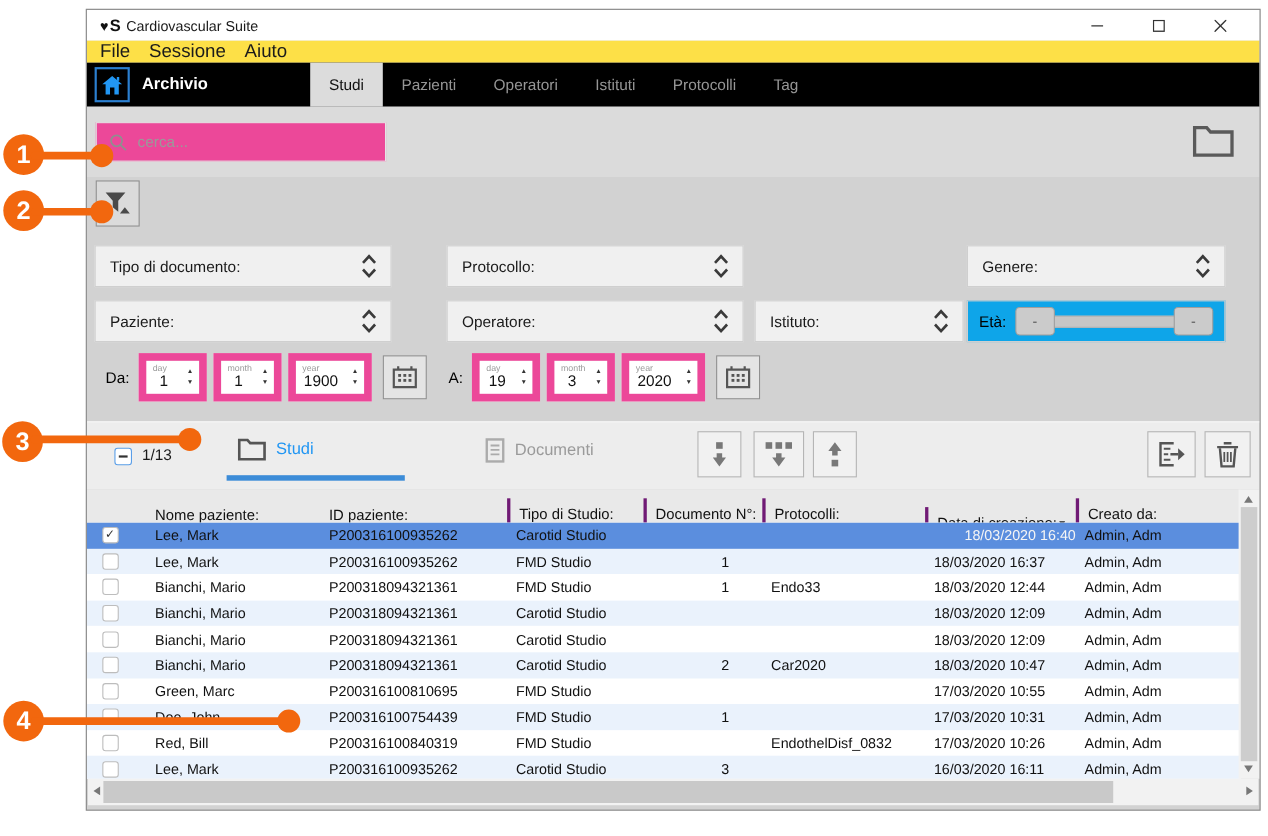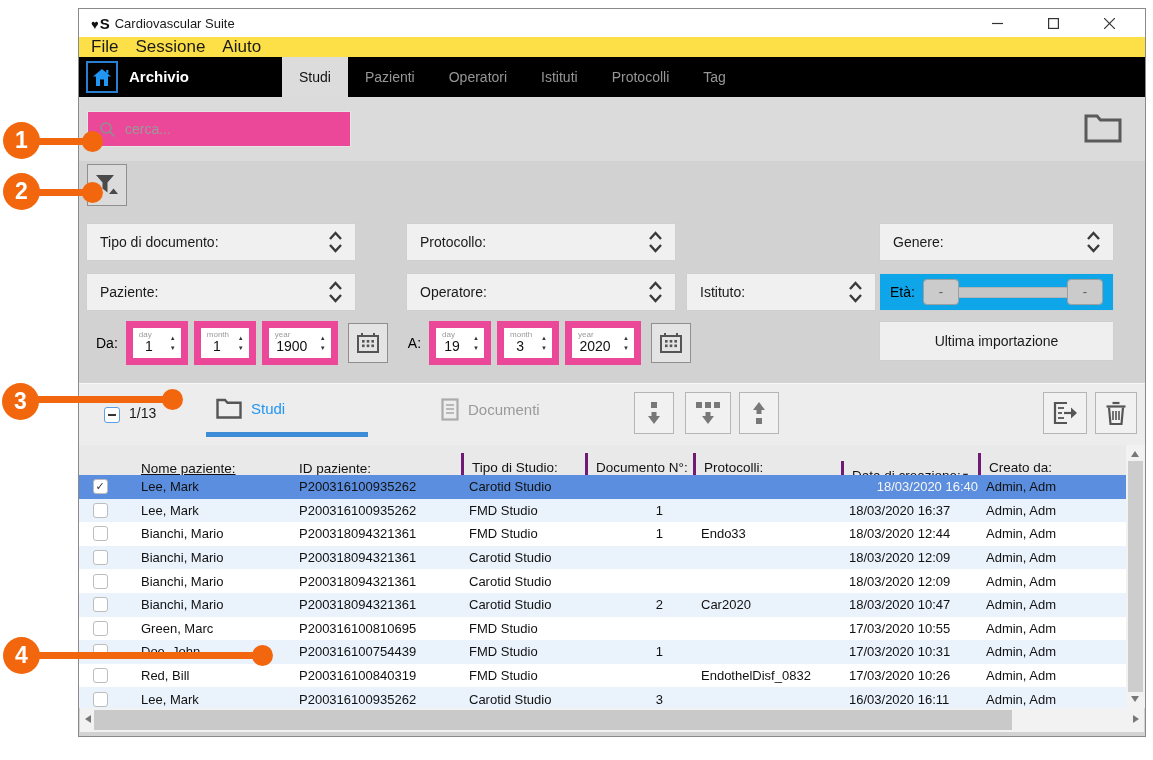--- a/index.html
+++ b/index.html
@@ -97,21 +97,21 @@
   .b-dlm  { left:606px; width:46px; }
   .b-ul   { left:660px; width:40px; }
   .b-exp  { left:964px; width:44px; }
   .b-del  { left:1016px; width:42px; }
 
   
   .tgrid { display:grid; grid-template-columns:42px 170px 170px 124px 108px 148px 137px 1fr; align-items:center; }
   .thead { position:absolute; top:436px; left:0; width:1049px; height:30px; background:#E9E9E9;
            font-size:13.5px; color:#111; }
   .thead .hcell { padding-left:8px; white-space:nowrap; overflow:hidden; }
-  .thead .hc-name { padding-left:20px;text-decoration:underline; }
+  .thead .hc-name { padding-left:20px; }
   .thead .sep { border-left:3px solid #701a75; height:30px; line-height:30px; }
   .hc-date { display:flex; align-items:center; justify-content:space-between; padding-right:8px;margin-top:16px; }
   .sort-arrow { font-size:9px; color:#222; }
 
   .tbody { position:absolute; top:466px; left:0; width:1049px; height:233px; overflow:hidden; background:#fff; }
   .trow { height:23.6px; font-size:13px; color:#111; background:#fff; }
   .trow.alt { background:#EAF2FC; }
   .trow.selected { background:#5B8EDE; }
   .trow.selected .c-date { color:#f5f5f5;text-align:right; }
   .cell { padding-left:8px; white-space:nowrap; overflow:hidden; }
@@ -346,21 +346,20 @@
             <line x1="18" y1="1" x2="18" y2="4" stroke="#555" stroke-width="2"></line>
             <rect x="6" y="8" width="2.6" height="2.6" fill="#555"></rect>
               <rect x="10.7" y="8" width="2.6" height="2.6" fill="#555"></rect>
               <rect x="15.4" y="8" width="2.6" height="2.6" fill="#555"></rect>
             <rect x="6" y="12.5" width="2.6" height="2.6" fill="#555"></rect>
               <rect x="10.7" y="12.5" width="2.6" height="2.6" fill="#555"></rect>
               <rect x="15.4" y="12.5" width="2.6" height="2.6" fill="#555"></rect>
           </svg>
         </div>
       </div>
-      <div class="import-btn">Ultima importazione</div>
     </div>
 
     <div class="toolbar">
       <div class="sel-cb">
           <div class="minus"></div>
         </div>
       <span class="counter">1/13</span>
 
       <div class="doc-tab tab-studi">
         <svg width="26" height="21" viewBox="0 0 26 21">

